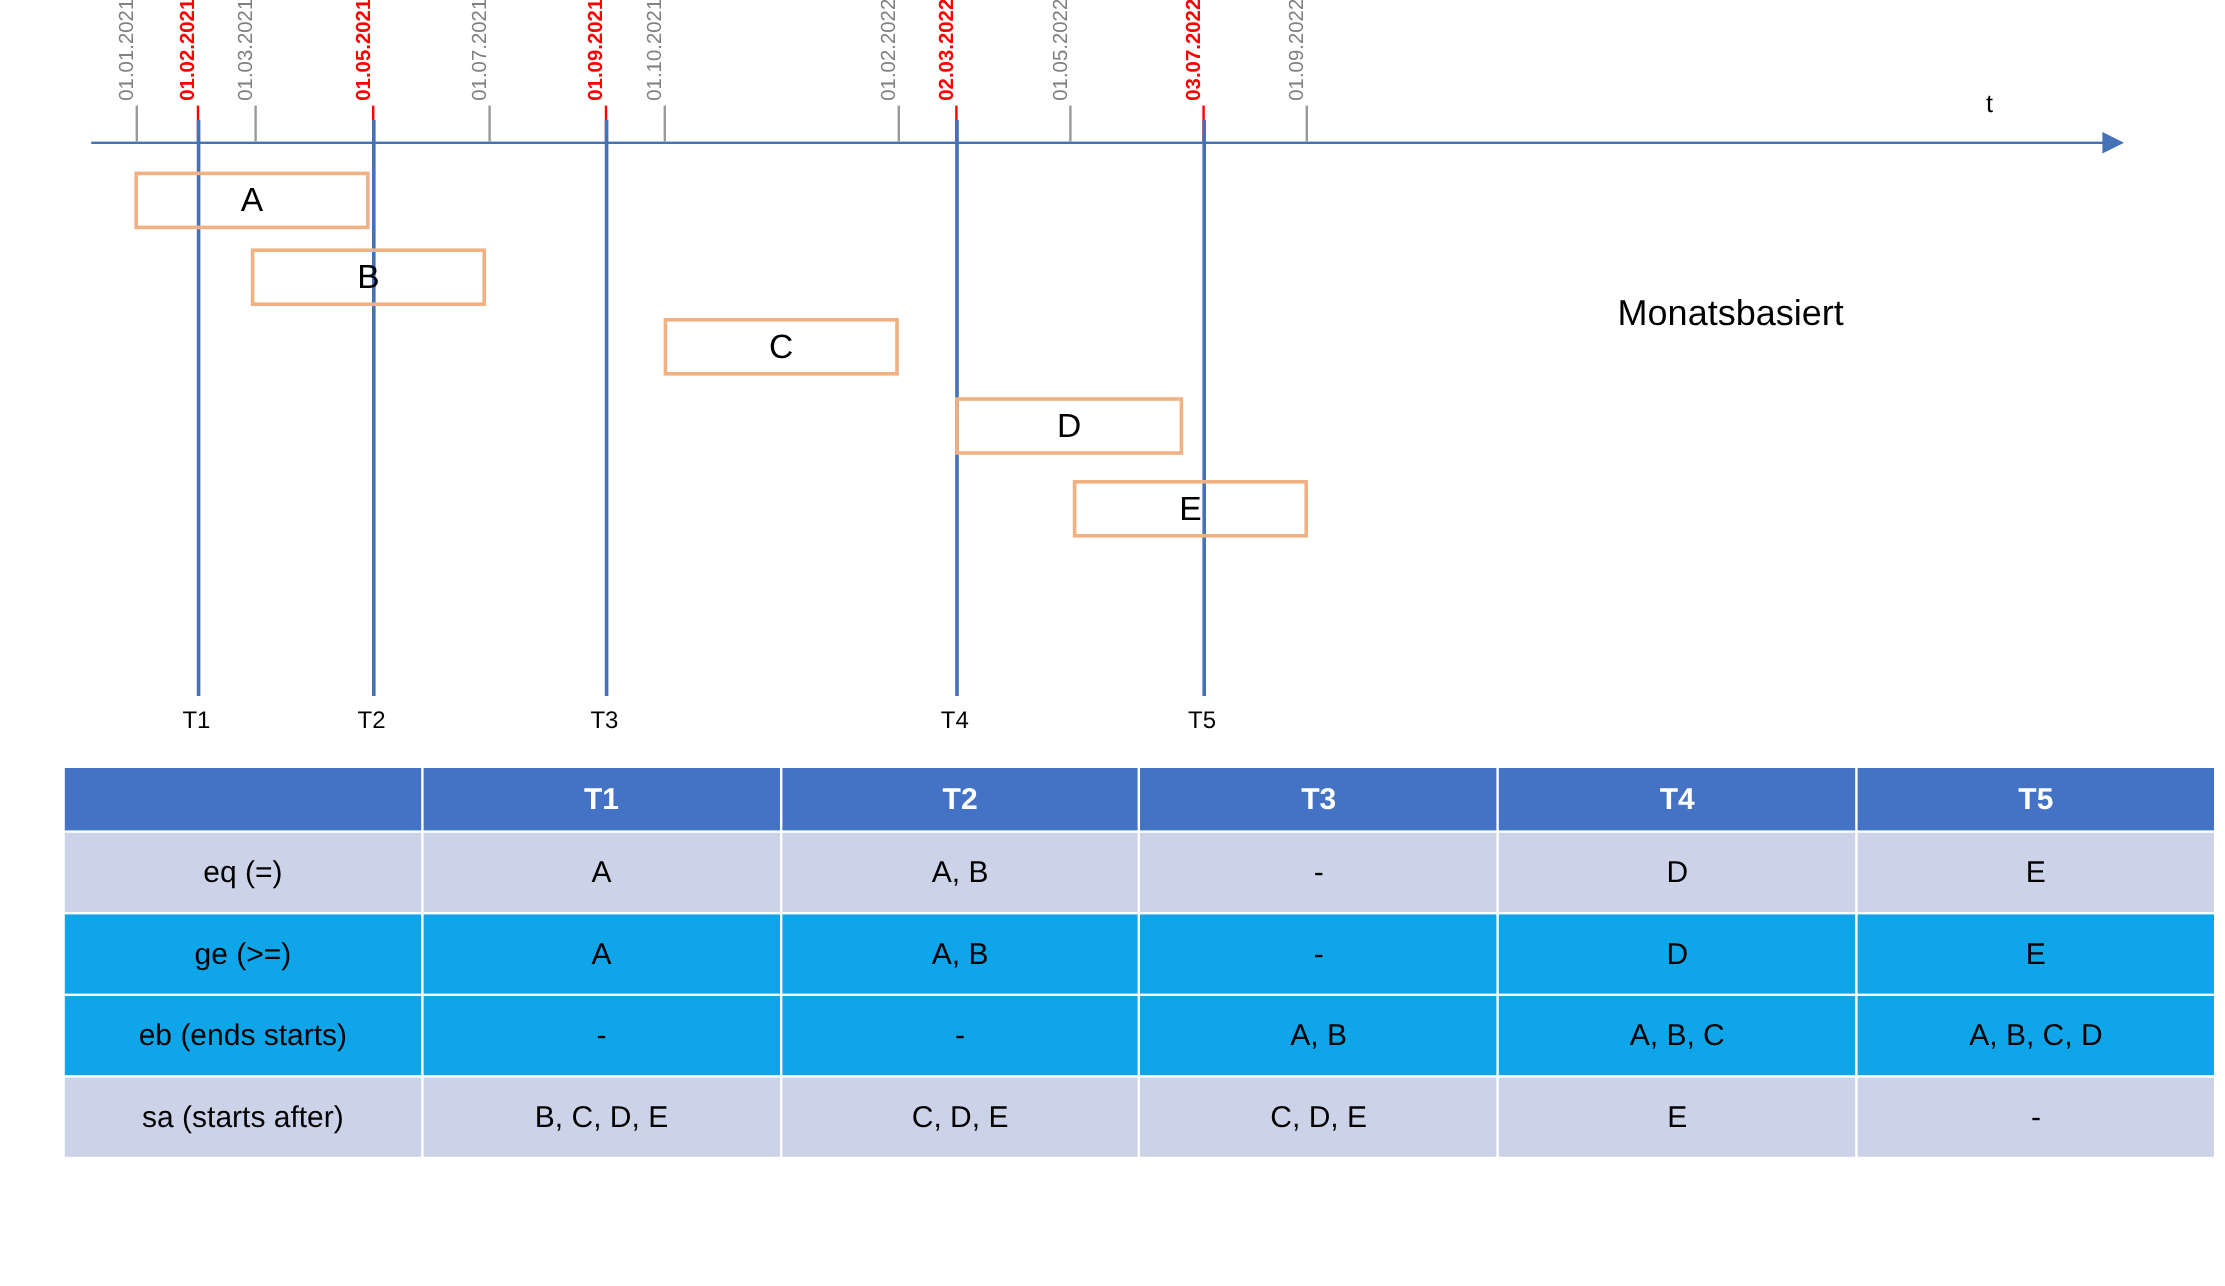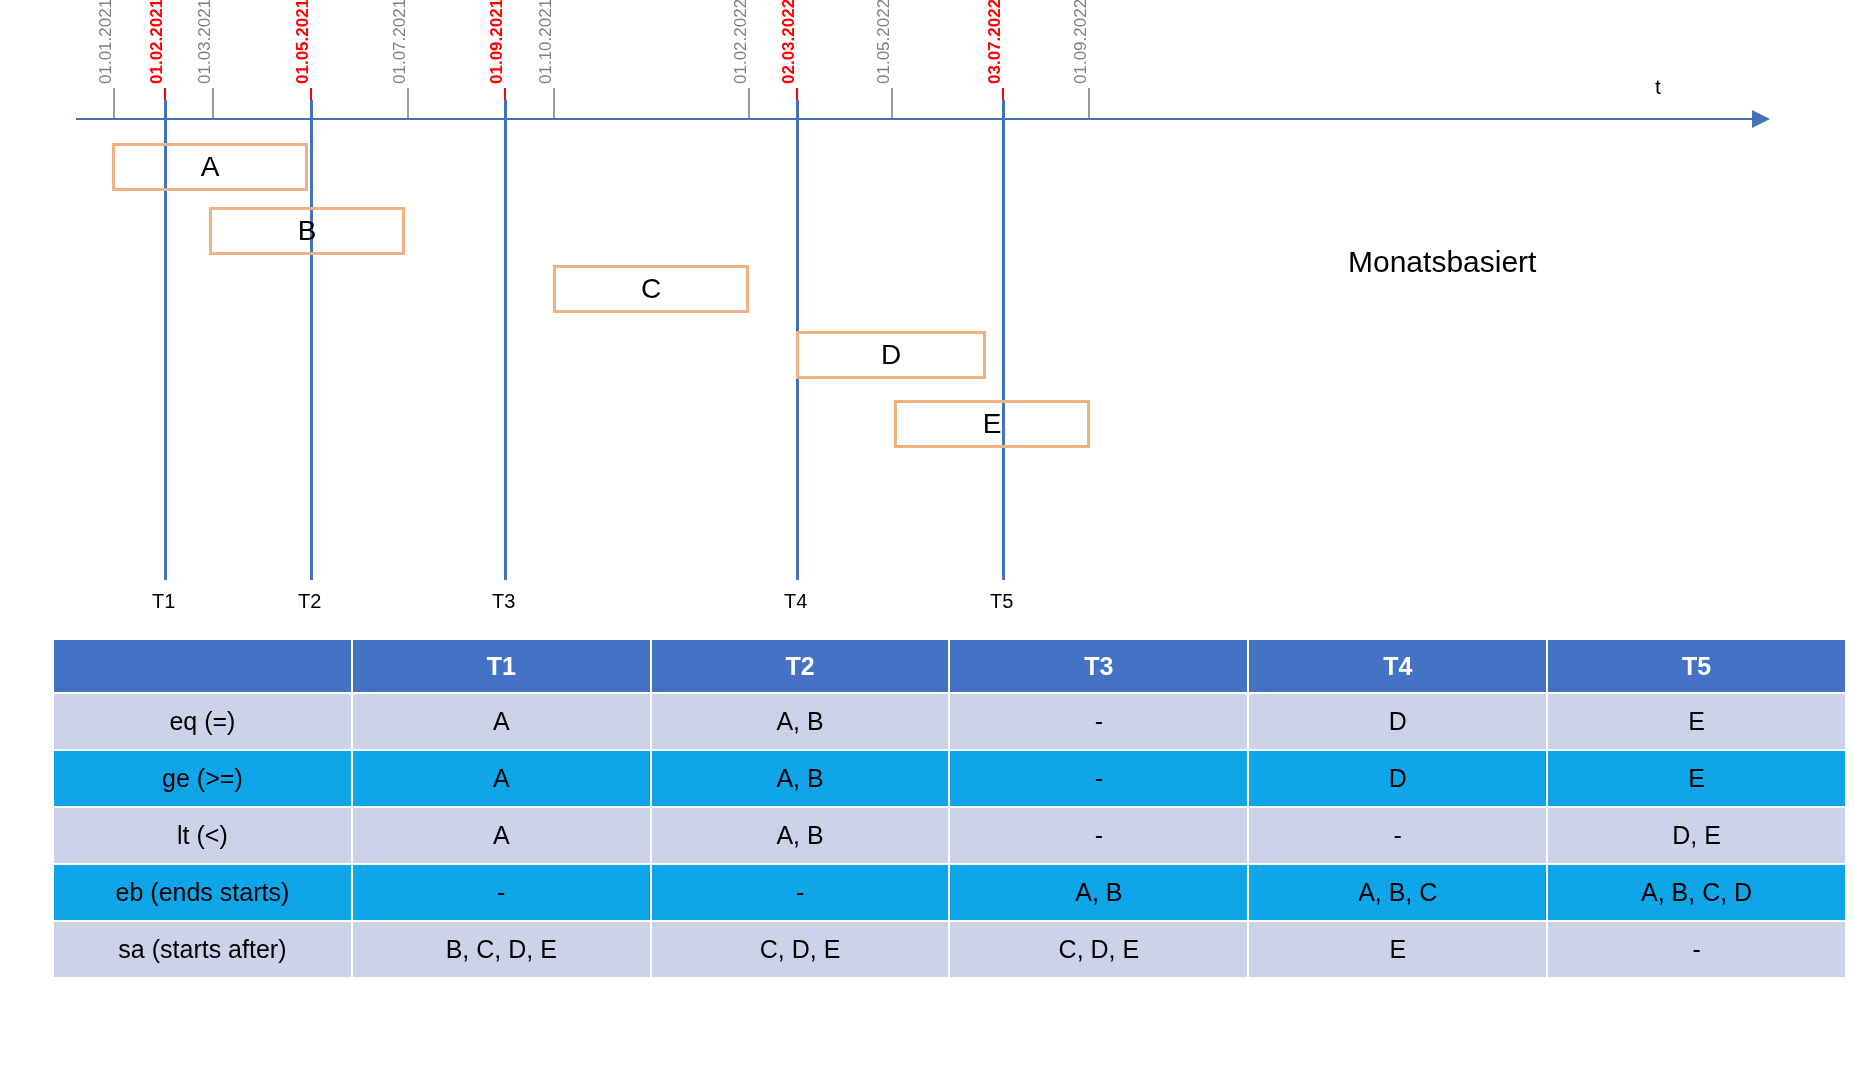--- a/index.html
+++ b/index.html
@@ -118,21 +118,21 @@
     position: absolute;
     left: 52px;
     top: 638px;
     width: 1795px;
     border-collapse: separate;
     border-spacing: 2px 2px;
     table-layout: fixed;
   }
   #rel-table th, #rel-table td {
     padding: 0;
-    height: 55px;
+    height: 66px;
     font-size: 25px;
     text-align: center;
     vertical-align: middle;
     color: #000;
     font-weight: normal;
   }
   #rel-table thead th {
     background: #4472c4;
     color: #ffffff;
     font-weight: bold;
@@ -248,28 +248,20 @@
         <td>E</td>
       </tr>
       <tr class="even">
         <td class="rowhead col-first">ge (&gt;=)</td>
         <td>A</td>
         <td>A, B</td>
         <td>-</td>
         <td>D</td>
         <td>E</td>
       </tr>
-      <tr class="odd">
-        <td class="rowhead col-first">lt (&lt;)</td>
-        <td>A</td>
-        <td>A, B</td>
-        <td>-</td>
-        <td>-</td>
-        <td>D, E</td>
-      </tr>
       <tr class="even">
         <td class="rowhead col-first">eb (ends starts)</td>
         <td>-</td>
         <td>-</td>
         <td>A, B</td>
         <td>A, B, C</td>
         <td>A, B, C, D</td>
       </tr>
       <tr class="odd">
         <td class="rowhead col-first">sa (starts after)</td>

